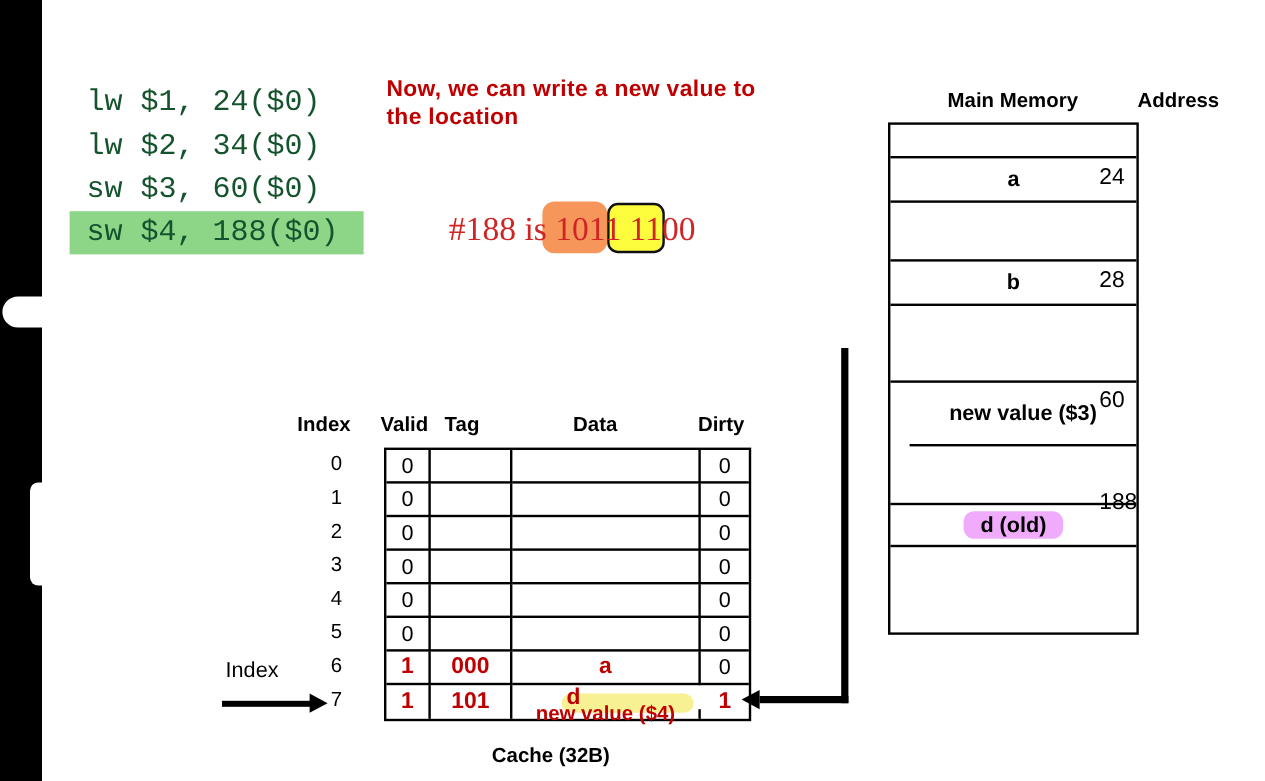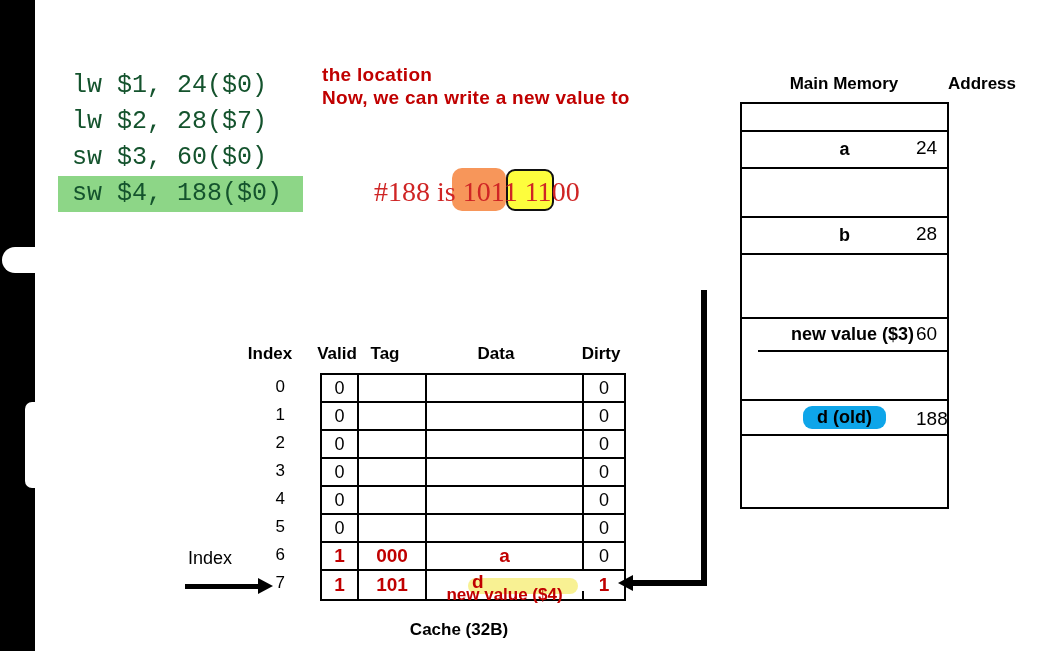--- a/index.html
+++ b/index.html
@@ -22,21 +22,21 @@
   
   .orange-box{left:452px;top:168px;width:54px;height:43px;border-radius:10px;}
   .yellow-box{left:506px;top:169px;width:48px;height:42px;border-radius:9px;border:2px solid #111;box-sizing:border-box;}
   .binary-text{left:374px;top:176px;font-family:"Liberation Serif","DejaVu Serif",serif;
                font-size:28px;white-space:pre;}
   
   .mem-table{left:740px;top:102px;width:209px;border:2px solid #000;box-sizing:border-box;}
   .mem-row{display:flex;align-items:center;justify-content:center;box-sizing:border-box;}
   .mem-row.bb{border-bottom:2px solid #000;}
   .mem-label{font-size:18px;font-weight:bold;}
-  .mem-label.hl{background:#0ea5e9;border-radius:9px;padding:1px 14px;}
+  .mem-label.hl{background:#f0abfc;border-radius:9px;padding:1px 14px;}
   .mem-addr{left:916px;font-size:19px;width:60px;}
   .hdr{font-size:17px;font-weight:bold;transform:translateX(-50%);white-space:nowrap;}
   
   .cache-index{left:230px;top:373px;width:55px;font-size:17px;}
   .cache-index div{height:28px;line-height:28px;text-align:right;}
   .cache-grid{left:320px;top:373px;width:306px;height:228px;border:2px solid #000;box-sizing:border-box;
               display:grid;grid-template-columns:37px 68px 157px 40px;grid-auto-rows:28px;}
   .cc{box-sizing:border-box;display:flex;align-items:center;justify-content:center;
       font-size:18px;overflow:visible;white-space:nowrap;}
   .cc.br{border-right:2px solid #000;}
@@ -56,47 +56,47 @@
 <body>
 
 <div class="abs edge-bar"></div>
 <div class="abs eraser-pill"></div>
 <div class="abs eraser-wedge"></div>
 
 <div class="abs green-hl" style="background: rgb(141, 214, 135);"></div>
 
 <div class="abs code">
   <div class="code-line">lw $1, 24($0)</div>
-  <div class="code-line">lw $2, 28($7)</div>
+  <div class="code-line">lw $2, 34($0)</div>
   <div class="code-line">sw $3, 60($0)</div>
   <div class="code-line">sw $4, 188($0)</div>
 </div>
 
 <div class="abs note" style="color: rgb(192, 0, 0);">
+  <div>Now, we can write a new value to</div>
   <div>the location</div>
-  <div>Now, we can write a new value to</div>
 </div>
 
 <div class="abs orange-box" style="background: rgb(247, 150, 90);"></div>
 <div class="abs yellow-box" style="background: rgb(253, 253, 61);"></div>
 <div class="abs binary-text" style="color: rgb(207, 37, 37);"><span>#188 is </span><span>101</span><span>1 11</span><span>00</span></div>
 
 <div class="abs hdr" style="left:844px;top:74px;">Main Memory</div>
 <div class="abs hdr" style="left:982px;top:74px;">Address</div>
 <div class="abs mem-table" id="mem-rows">
     <div class="mem-row bb" style="height: 28px;"></div>
     <div class="mem-row bb" style="height: 37px;">
       <span class="mem-label">a</span>
     </div>
     <div class="mem-row bb" style="height: 49px;"></div>
     <div class="mem-row bb" style="height: 37px;">
       <span class="mem-label">b</span>
     </div>
     <div class="mem-row bb" style="height: 64px;"></div>
-    <div class="mem-row bb" style="height: 33px; margin-left: 16px;">
+    <div class="mem-row bb" style="height: 53px; margin-left: 16px;">
       <span class="mem-label">new value ($3)</span>
     </div>
     <div class="mem-row bb" style="height: 49px;"></div>
     <div class="mem-row bb" style="height: 35px;">
       <span class="mem-label hl">d (old)</span>
     </div>
     <div class="mem-row" style="height: 71px;"></div>
   </div>
 
 <div class="abs bar" style="left:701px;top:290px;width:6px;height:296px;"></div>

